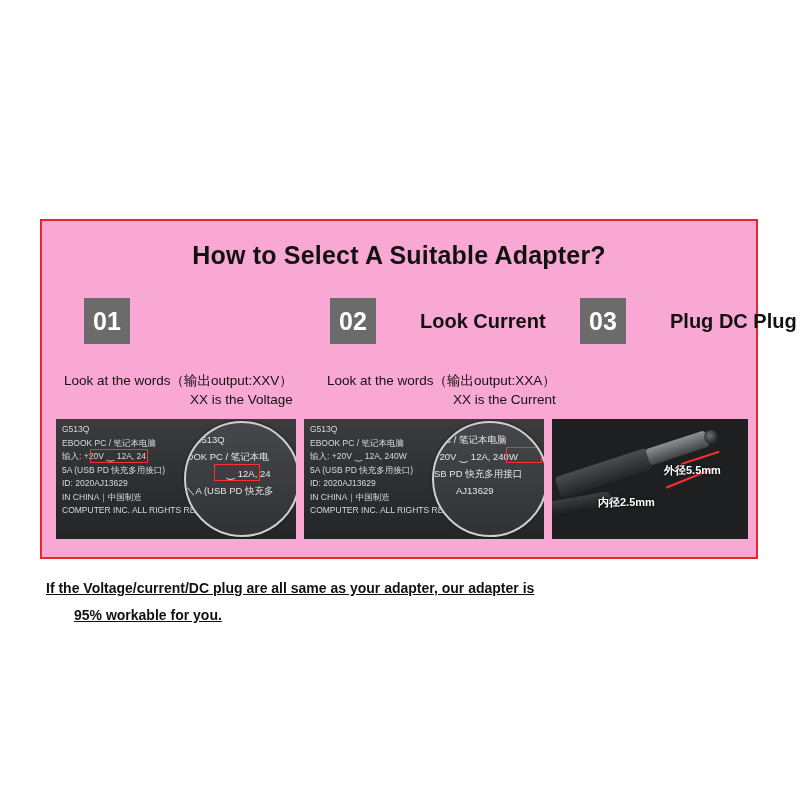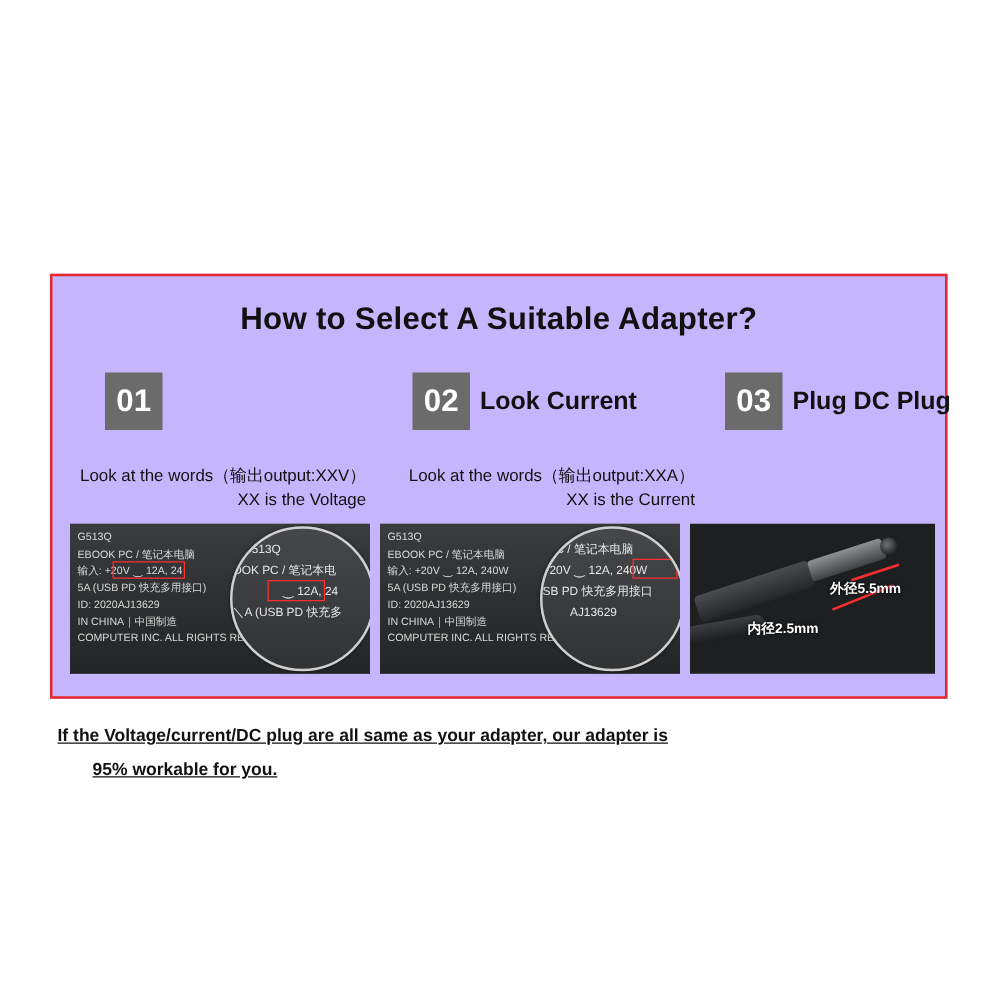--- a/index.html
+++ b/index.html
@@ -21,21 +21,21 @@
 
   
   .panel {
     position: absolute;
     left: 40px;
     top: 219px;
     width: 718px;
     height: 340px;
     border: 2px solid #e8272c;
     box-sizing: border-box;
-    background: #c4b5fd;
+    background: #f9a8d4;
   }
 
   .panel-title {
     position: absolute;
     left: 0;
     top: 20px;
     width: 100%;
     text-align: center;
     font-size: 25px;
     font-weight: bold;
@@ -51,20 +51,21 @@
     width: 100%;
     height: 56px;
   }
 
   .step {
     position: absolute;
     top: 0;
     height: 46px;
     display: flex;
     align-items: center;
+    gap: 36px;
   }
 
   .step-num {
     width: 46px;
     height: 46px;
     background: #6b6b6b;
     color: #ffffff;
     font-size: 25px;
     font-weight: bold;
     display: flex;

